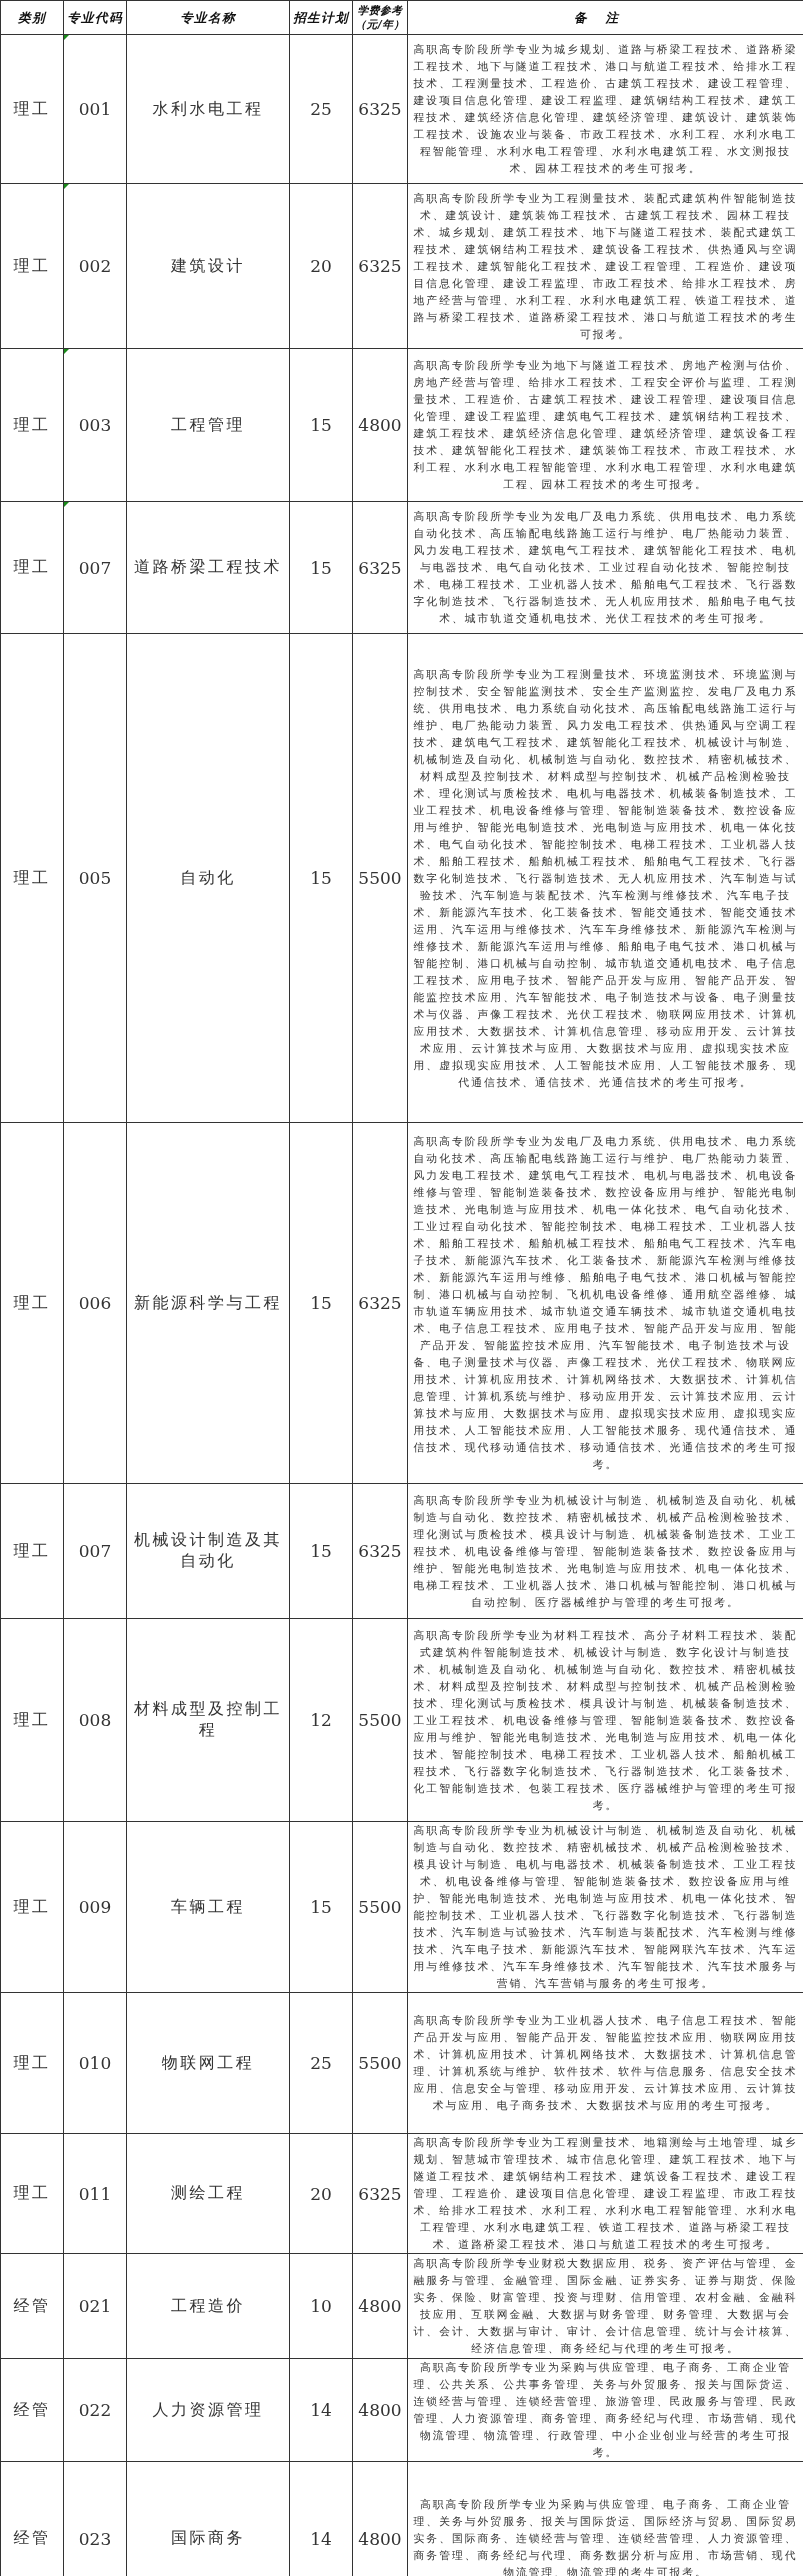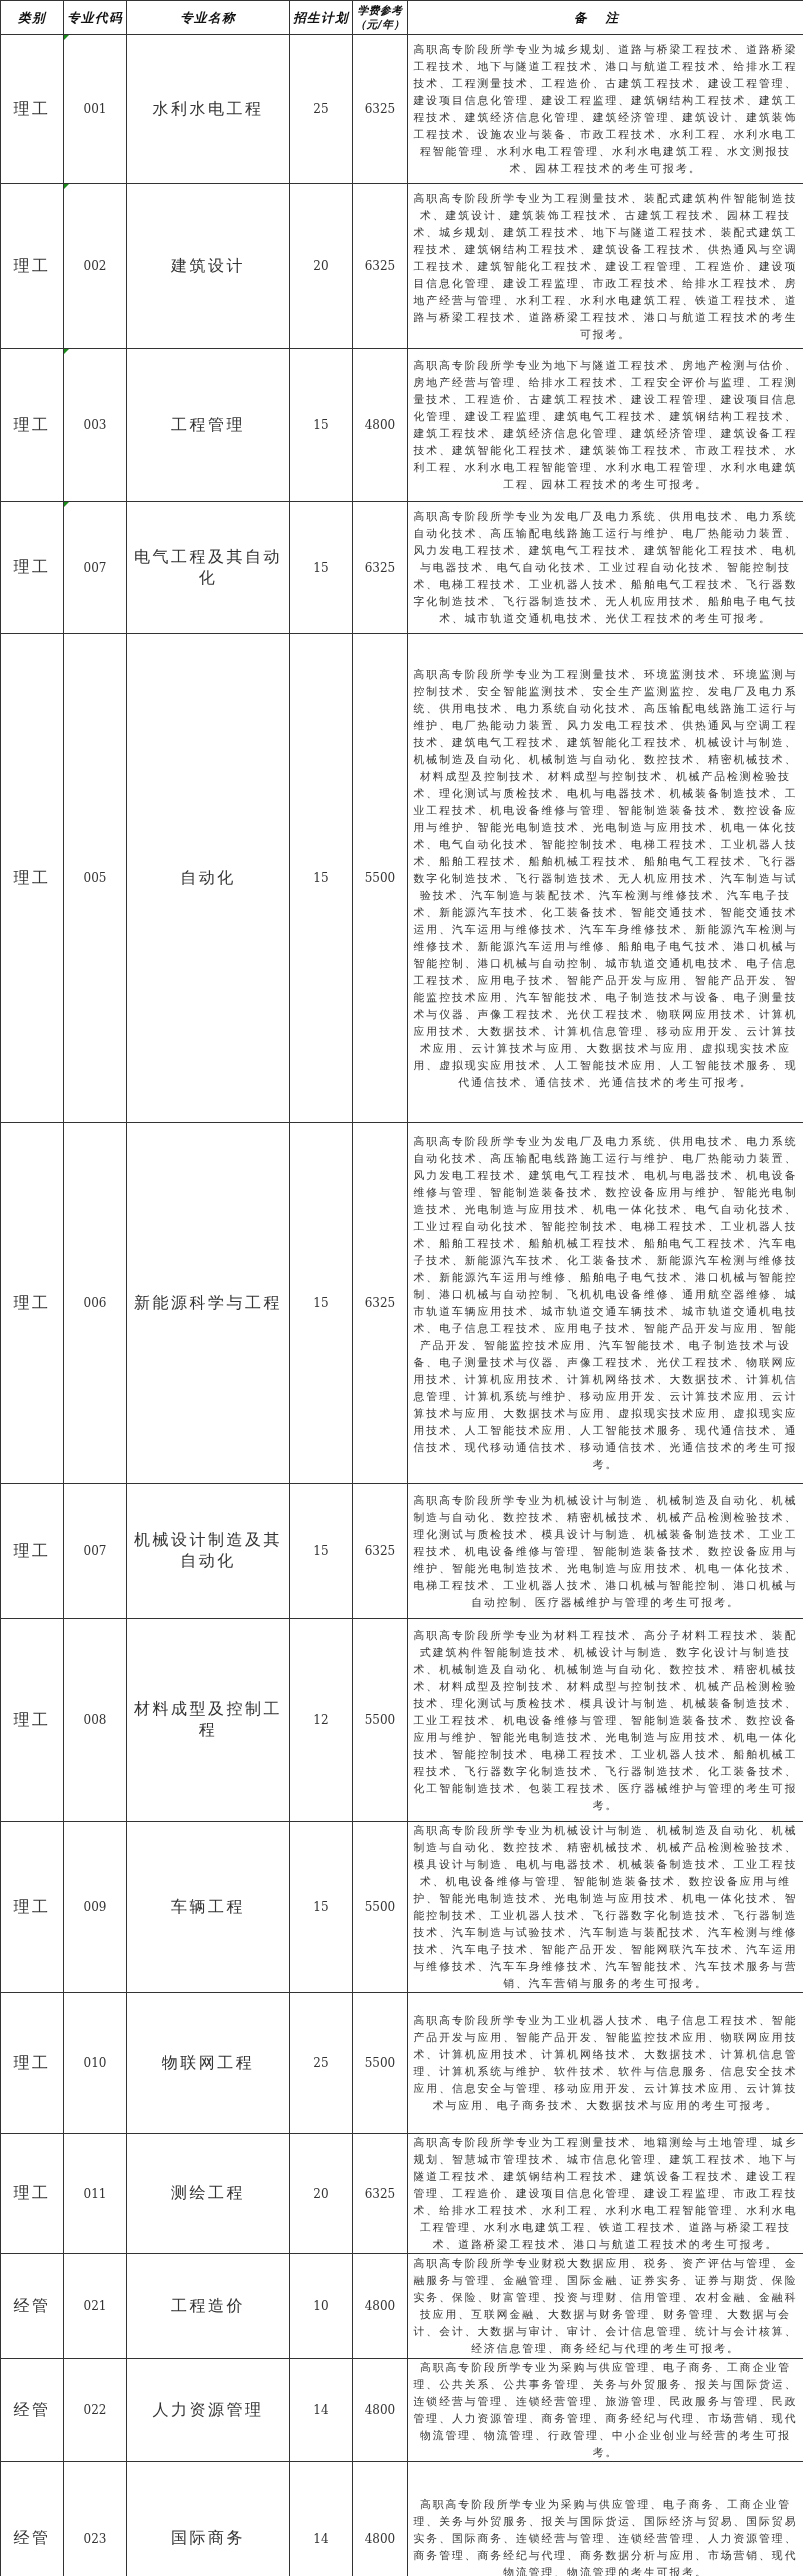--- a/index.html
+++ b/index.html
@@ -13,21 +13,21 @@
     border: 1.3px solid #333;
     padding: 0;
     vertical-align: middle;
     text-align: center;
     font-weight: normal;
   }
   th { height: 33px; font-size: 12.6px; font-weight: bold !important; color: #111; letter-spacing: 1.3px; line-height: 14px; font-style: italic; }
   th.fee { font-size: 10.7px; line-height: 14px; letter-spacing: 0.6px; }
   th.note { letter-spacing: 19px; }
   td.cat, td.name { font-size: 16px; letter-spacing: 2.5px; color: #333; }
-  td.code, td.quota, td.fee { font-size: 12px; color: #333; }
+  td.code, td.quota, td.fee { font-size: 17px; color: #333; }
   td.note {
     text-align: left;
     vertical-align: top;
     font-size: 10.8px;
     line-height: 17px;
     letter-spacing: 2px;
     padding: 1.3px 3.8px 1.3px 2.5px;
     color: #333;
     text-align: justify;
     word-break: break-all;
@@ -86,21 +86,21 @@
     <td class="cat">理工</td>
     <td class="code"><span class="flag"></span><span class="code-text">003</span></td>
     <td class="name">工程管理</td>
     <td class="quota">15</td>
     <td class="fee">4800</td>
     <td class="note">高职高专阶段所学专业为地下与隧道工程技术、房地产检测与估价、房地产经营与管理、给排水工程技术、工程安全评价与监理、工程测量技术、工程造价、古建筑工程技术、建设工程管理、建设项目信息化管理、建设工程监理、建筑电气工程技术、建筑钢结构工程技术、建筑工程技术、建筑经济信息化管理、建筑经济管理、建筑设备工程技术、建筑智能化工程技术、建筑装饰工程技术、市政工程技术、水利工程、水利水电工程智能管理、水利水电工程管理、水利水电建筑工程、园林工程技术的考生可报考。</td>
   </tr>
       <tr style="height: 132px;">
     <td class="cat">理工</td>
     <td class="code"><span class="flag"></span><span class="code-text">007</span></td>
-    <td class="name">电气工程及其自动化</td>
+    <td class="name">道路桥梁工程技术</td>
     <td class="quota">15</td>
     <td class="fee">6325</td>
     <td class="note">高职高专阶段所学专业为发电厂及电力系统、供用电技术、电力系统自动化技术、高压输配电线路施工运行与维护、电厂热能动力装置、风力发电工程技术、建筑电气工程技术、建筑智能化工程技术、电机与电器技术、电气自动化技术、工业过程自动化技术、智能控制技术、电梯工程技术、工业机器人技术、船舶电气工程技术、飞行器数字化制造技术、飞行器制造技术、无人机应用技术、船舶电子电气技术、城市轨道交通机电技术、光伏工程技术的考生可报考。</td>
   </tr>
       <tr style="height: 489px;">
     <td class="cat">理工</td>
     <td class="code"><span class="code-text">005</span></td>
     <td class="name">自动化</td>
     <td class="quota">15</td>
     <td class="fee">5500</td>
@@ -129,21 +129,21 @@
     <td class="quota">12</td>
     <td class="fee">5500</td>
     <td class="note">高职高专阶段所学专业为材料工程技术、高分子材料工程技术、装配式建筑构件智能制造技术、机械设计与制造、数字化设计与制造技术、机械制造及自动化、机械制造与自动化、数控技术、精密机械技术、材料成型及控制技术、材料成型与控制技术、机械产品检测检验技术、理化测试与质检技术、模具设计与制造、机械装备制造技术、工业工程技术、机电设备维修与管理、智能制造装备技术、数控设备应用与维护、智能光电制造技术、光电制造与应用技术、机电一体化技术、智能控制技术、电梯工程技术、工业机器人技术、船舶机械工程技术、飞行器数字化制造技术、飞行器制造技术、化工装备技术、化工智能制造技术、包装工程技术、医疗器械维护与管理的考生可报考。</td>
   </tr>
       <tr style="height: 171px;">
     <td class="cat">理工</td>
     <td class="code"><span class="code-text">009</span></td>
     <td class="name">车辆工程</td>
     <td class="quota">15</td>
     <td class="fee">5500</td>
-    <td class="note">高职高专阶段所学专业为机械设计与制造、机械制造及自动化、机械制造与自动化、数控技术、精密机械技术、机械产品检测检验技术、模具设计与制造、电机与电器技术、机械装备制造技术、工业工程技术、机电设备维修与管理、智能制造装备技术、数控设备应用与维护、智能光电制造技术、光电制造与应用技术、机电一体化技术、智能控制技术、工业机器人技术、飞行器数字化制造技术、飞行器制造技术、汽车制造与试验技术、汽车制造与装配技术、汽车检测与维修技术、汽车电子技术、智能产品开发、智能网联汽车技术、汽车运用与维修技术、汽车车身维修技术、汽车智能技术、汽车技术服务与营销、汽车营销与服务的考生可报考。</td>
+    <td class="note">高职高专阶段所学专业为机械设计与制造、机械制造及自动化、机械制造与自动化、数控技术、精密机械技术、机械产品检测检验技术、模具设计与制造、电机与电器技术、机械装备制造技术、工业工程技术、机电设备维修与管理、智能制造装备技术、数控设备应用与维护、智能光电制造技术、光电制造与应用技术、机电一体化技术、智能控制技术、工业机器人技术、飞行器数字化制造技术、飞行器制造技术、汽车制造与试验技术、汽车制造与装配技术、汽车检测与维修技术、汽车电子技术、新能源汽车技术、智能网联汽车技术、汽车运用与维修技术、汽车车身维修技术、汽车智能技术、汽车技术服务与营销、汽车营销与服务的考生可报考。</td>
   </tr>
       <tr style="height: 141px;">
     <td class="cat">理工</td>
     <td class="code"><span class="code-text">010</span></td>
     <td class="name">物联网工程</td>
     <td class="quota">25</td>
     <td class="fee">5500</td>
     <td class="note">高职高专阶段所学专业为工业机器人技术、电子信息工程技术、智能产品开发与应用、智能产品开发、智能监控技术应用、物联网应用技术、计算机应用技术、计算机网络技术、大数据技术、计算机信息管理、计算机系统与维护、软件技术、软件与信息服务、信息安全技术应用、信息安全与管理、移动应用开发、云计算技术应用、云计算技术与应用、电子商务技术、大数据技术与应用的考生可报考。</td>
   </tr>
       <tr style="height: 110px;">

